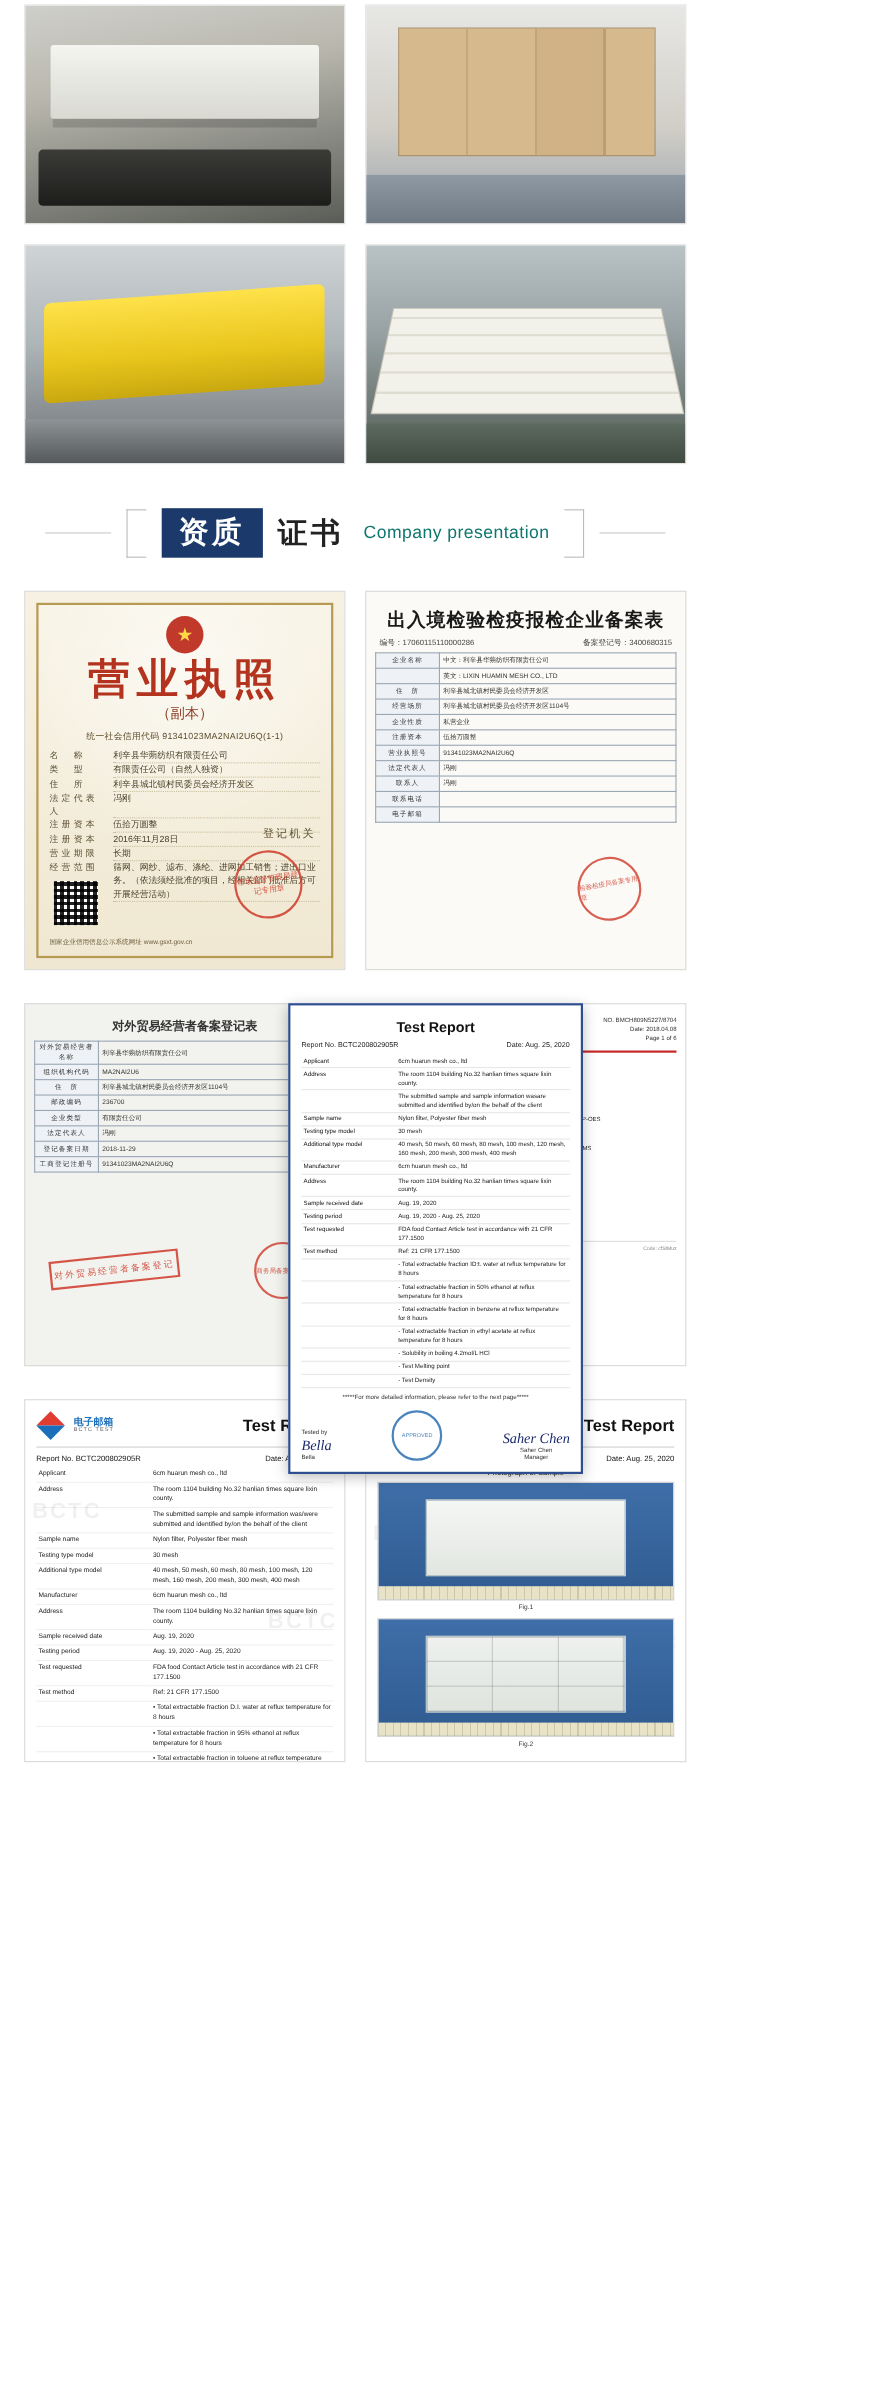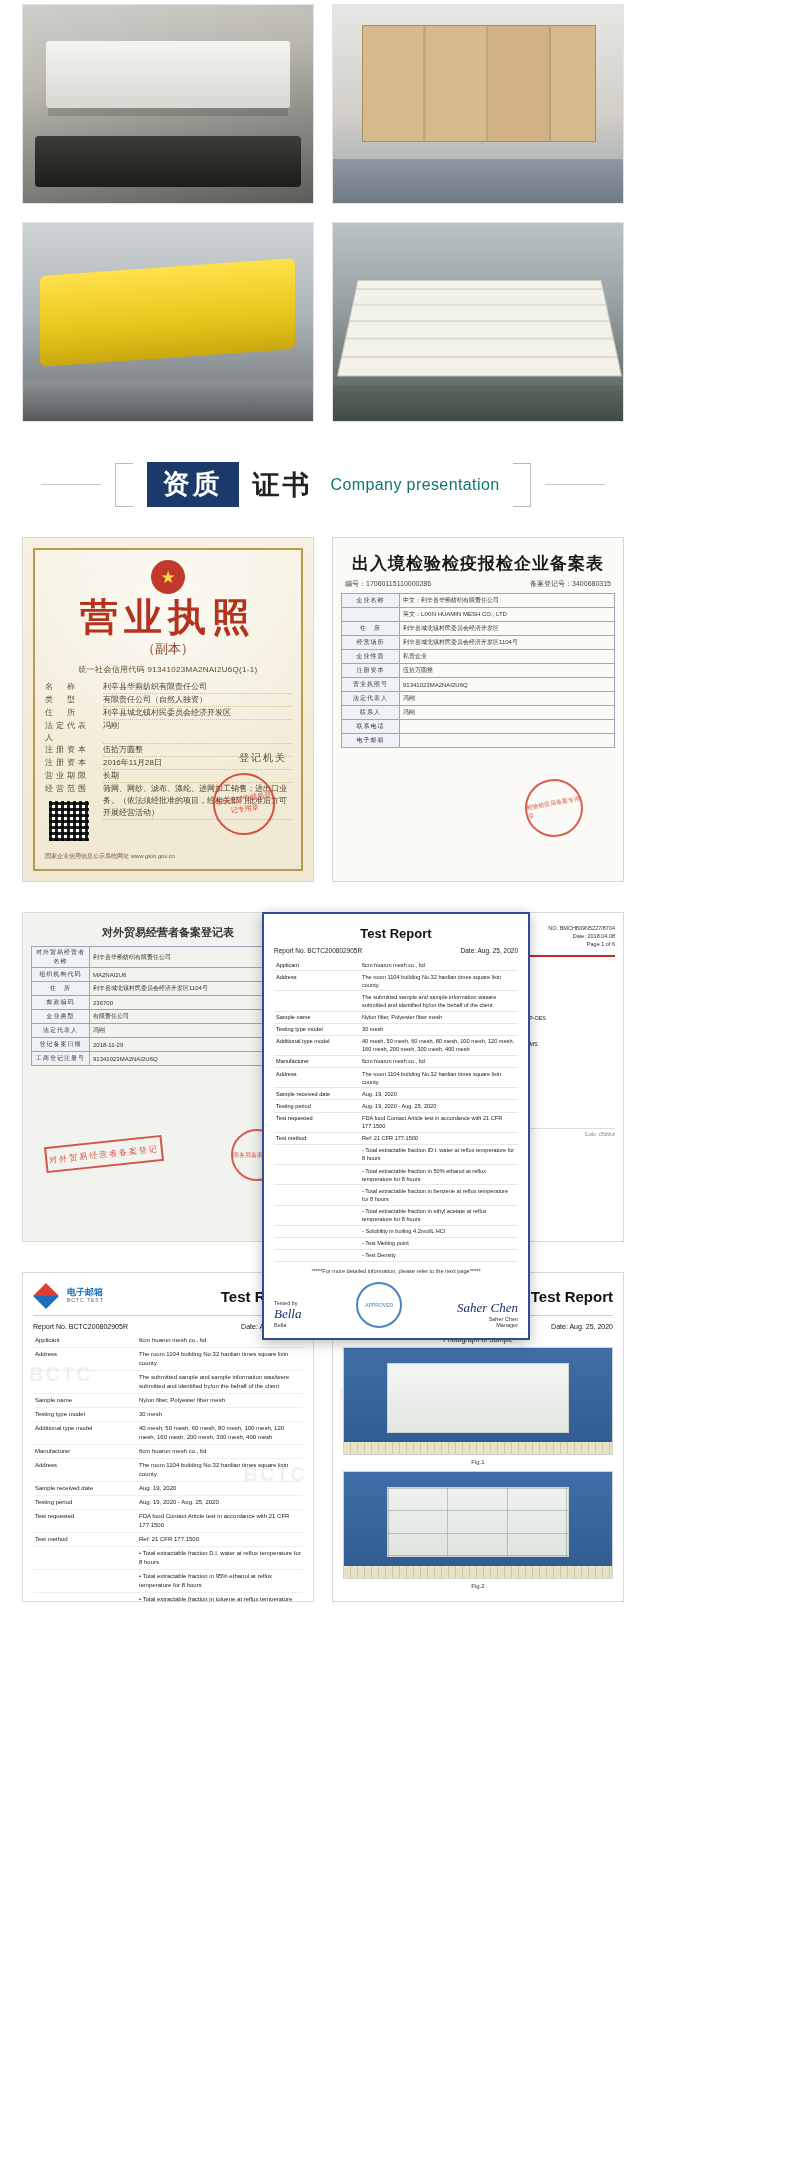--- a/index.html
+++ b/index.html
@@ -615,21 +615,21 @@
       <div class="rep-note">*****For more detailed information, please refer to the next page*****</div>
       <div class="rep-sign">
         <div>
           <div class="sig-cap">Tested by</div>
           <div class="sig">Bella</div>
           <div class="sig-cap">Bella</div>
         </div>
         <div class="approved">
           <span>APPROVED</span>
         </div>
-        <div style="text-align:right;">
+        <div style="text-align:center;">
           <div class="sig">Saher Chen</div>
           <div class="sig-cap">Saher Chen</div>
           <div class="sig-cap">Manager</div>
         </div>
       </div>
     </div>
   </div>
 
   <div class="cert-row" style="margin-bottom:24px;">
 

